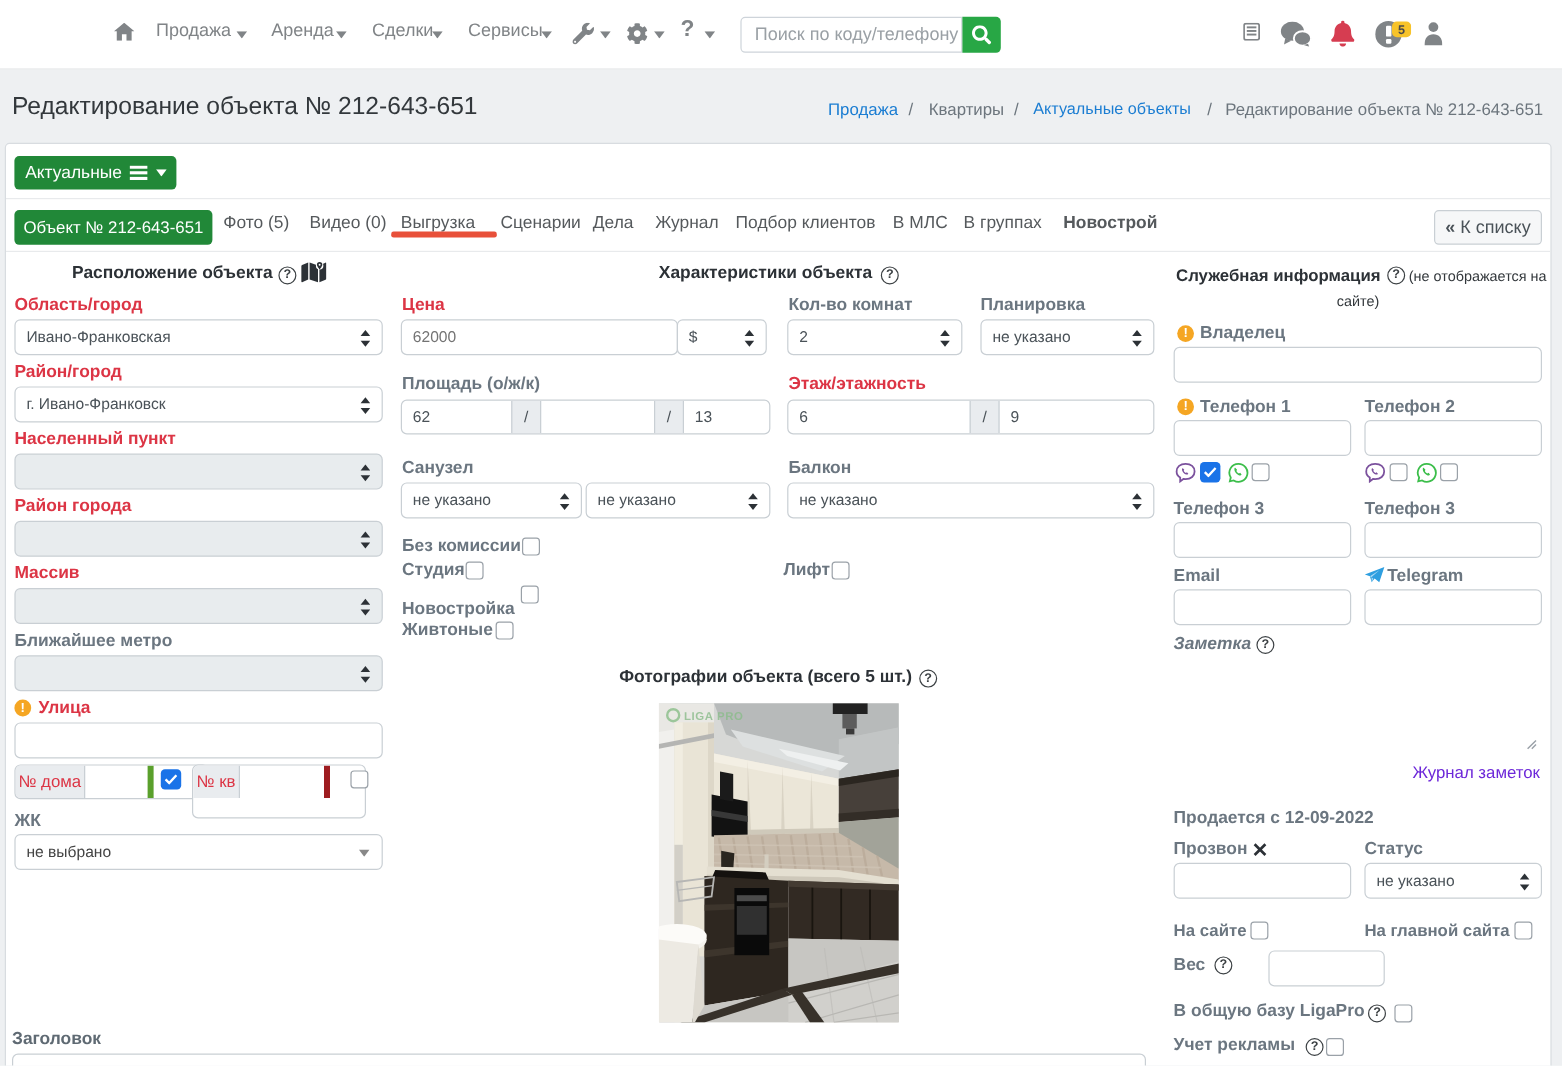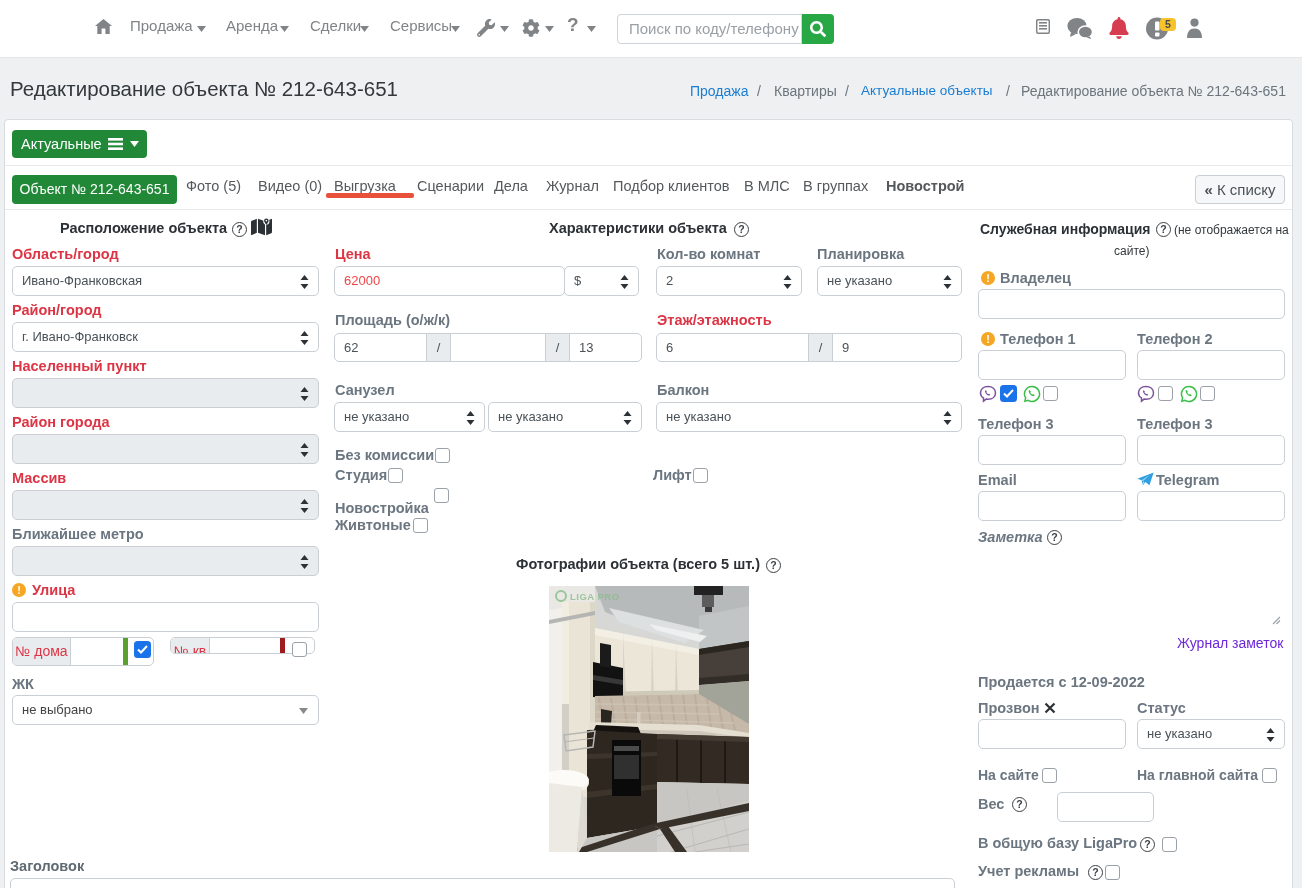--- a/index.html
+++ b/index.html
@@ -1,21 +1,21 @@
 <!DOCTYPE html>
 <html><head>
 <meta charset="utf-8">
 <style>
 * { margin:0; padding:0; box-sizing:border-box; }
 html,body { width:1302px; height:888px; overflow:hidden; background:#eef0f2; font-family:"Liberation Sans", sans-serif; }
 #page { position:relative; width:1302px; height:888px; overflow:hidden; }
 .abs { position:absolute; }
 .lbl { position:absolute; font-weight:bold; font-size:14.5px; color:#6b7680; white-space:nowrap; }
 .red { color:#dc3545; }
-.inp { position:absolute; border:1px solid #c9cfd4; border-radius:5px; background:#fff; height:30px; font-size:13px; color:#ef4444; padding:0 9px; line-height:28px; white-space:nowrap; }
+.inp { position:absolute; border:1px solid #c9cfd4; border-radius:5px; background:#fff; height:30px; font-size:13px; color:#737373; padding:0 9px; line-height:28px; white-space:nowrap; }
 .sel { position:absolute; border:1px solid #c9cfd4; border-radius:5px; background:#fff; height:30px; font-size:13px; color:#4a5258; padding:0 9px; line-height:28px; white-space:nowrap; }
 .sel.dis { background:#e8ecee; }
 .sel svg.car { position:absolute; right:8px; top:7px; }
 .cb { position:absolute; width:15px; height:15px; border:1px solid #9aa1a8; border-radius:3px; background:#fff; }
 .q { position:absolute; width:15px; height:15px; border:1.6px solid #3c4144; border-radius:50%; color:#3c4144; font-size:10.5px; font-weight:bold; text-align:center; line-height:12px; }
 .oi { position:absolute; width:14px; height:14px; border-radius:50%; background:#f5a623; color:#fff; font-size:11px; font-weight:bold; text-align:center; line-height:14px; }
 .nav-item { color:#808487; font-size:15px; }
 </style>
 </head>
 <body>
@@ -185,30 +185,30 @@
       <svg class="car" width="11" height="16" viewBox="0 0 11 16">
         <path d="M1.5 6 L9.5 6 L5.5 1 Z" fill="#2c3136"></path>
         <path d="M1.5 10 L9.5 10 L5.5 15 Z" fill="#2c3136"></path>
       </svg>
     </div>
 
 <div class="oi" style="left:12px;top:583px;">!</div>
 <div class="lbl red" style="left:32px;top:582px;">Улица</div>
 <div class="inp" style="left:12px;top:602px;width:307px;height:30px;"></div>
 
-<div class="abs" style="left:12px;top:637px;width:142px;height:29px;border:1px solid #c9cfd4;border-radius:5px;background:#fff;overflow:hidden;">
+<div class="abs" style="left:12px;top:637px;width:162px;height:29px;border:1px solid #c9cfd4;border-radius:5px;background:#fff;overflow:hidden;">
   <div style="position:absolute;left:0;top:0;width:58px;height:27px;background:#e9ecef;border-right:1px solid #c9cfd4;color:#dc3545;font-size:14px;line-height:27px;text-align:center;">№ дома</div>
   <div style="position:absolute;left:110px;top:0;width:5px;height:27px;background:#5aa02c;"></div>
 </div>
 <div class="abs" style="left:134px;top:641px;width:17px;height:17px;background:#1a73e8;border-radius:3.5px;"></div>
 <svg class="abs" style="left:137px;top:645px;" width="11" height="9" viewBox="0 0 11 9">
       <path d="M1 4.5 L4 7.5 L10 1" stroke="#fff" stroke-width="2" fill="none"></path>
     </svg>
 
-<div class="abs" style="left:170px;top:637px;width:145px;height:17px;border:1px solid #c9cfd4;border-radius:5px;background:#fff;overflow:hidden;text-decoration:underline;">
+<div class="abs" style="left:160px;top:637px;width:145px;height:45px;border:1px solid #c9cfd4;border-radius:5px;background:#fff;overflow:hidden;text-decoration:underline;">
   <div style="position:absolute;left:0;top:0;width:39px;height:27px;background:#e9ecef;border-right:1px solid #c9cfd4;color:#dc3545;font-size:14px;line-height:27px;text-align:center;">№ кв</div>
   <div style="position:absolute;left:109px;top:0;width:5px;height:27px;background:#9e1c20;"></div>
 </div>
 <div class="cb" style="left:292px;top:642px;"></div>
 
 <div class="lbl" style="left:12px;top:676px;">ЖК</div>
 <div class="sel" style="left:12px;top:695px;width:307px;color:#444;">не выбрано<svg style="position:absolute;right:10px;top:12px;" width="9" height="6" viewBox="0 0 9 6">
         <path d="M0 0 L9 0 L4.5 6 Z" fill="#888"></path>
       </svg></div>
 

